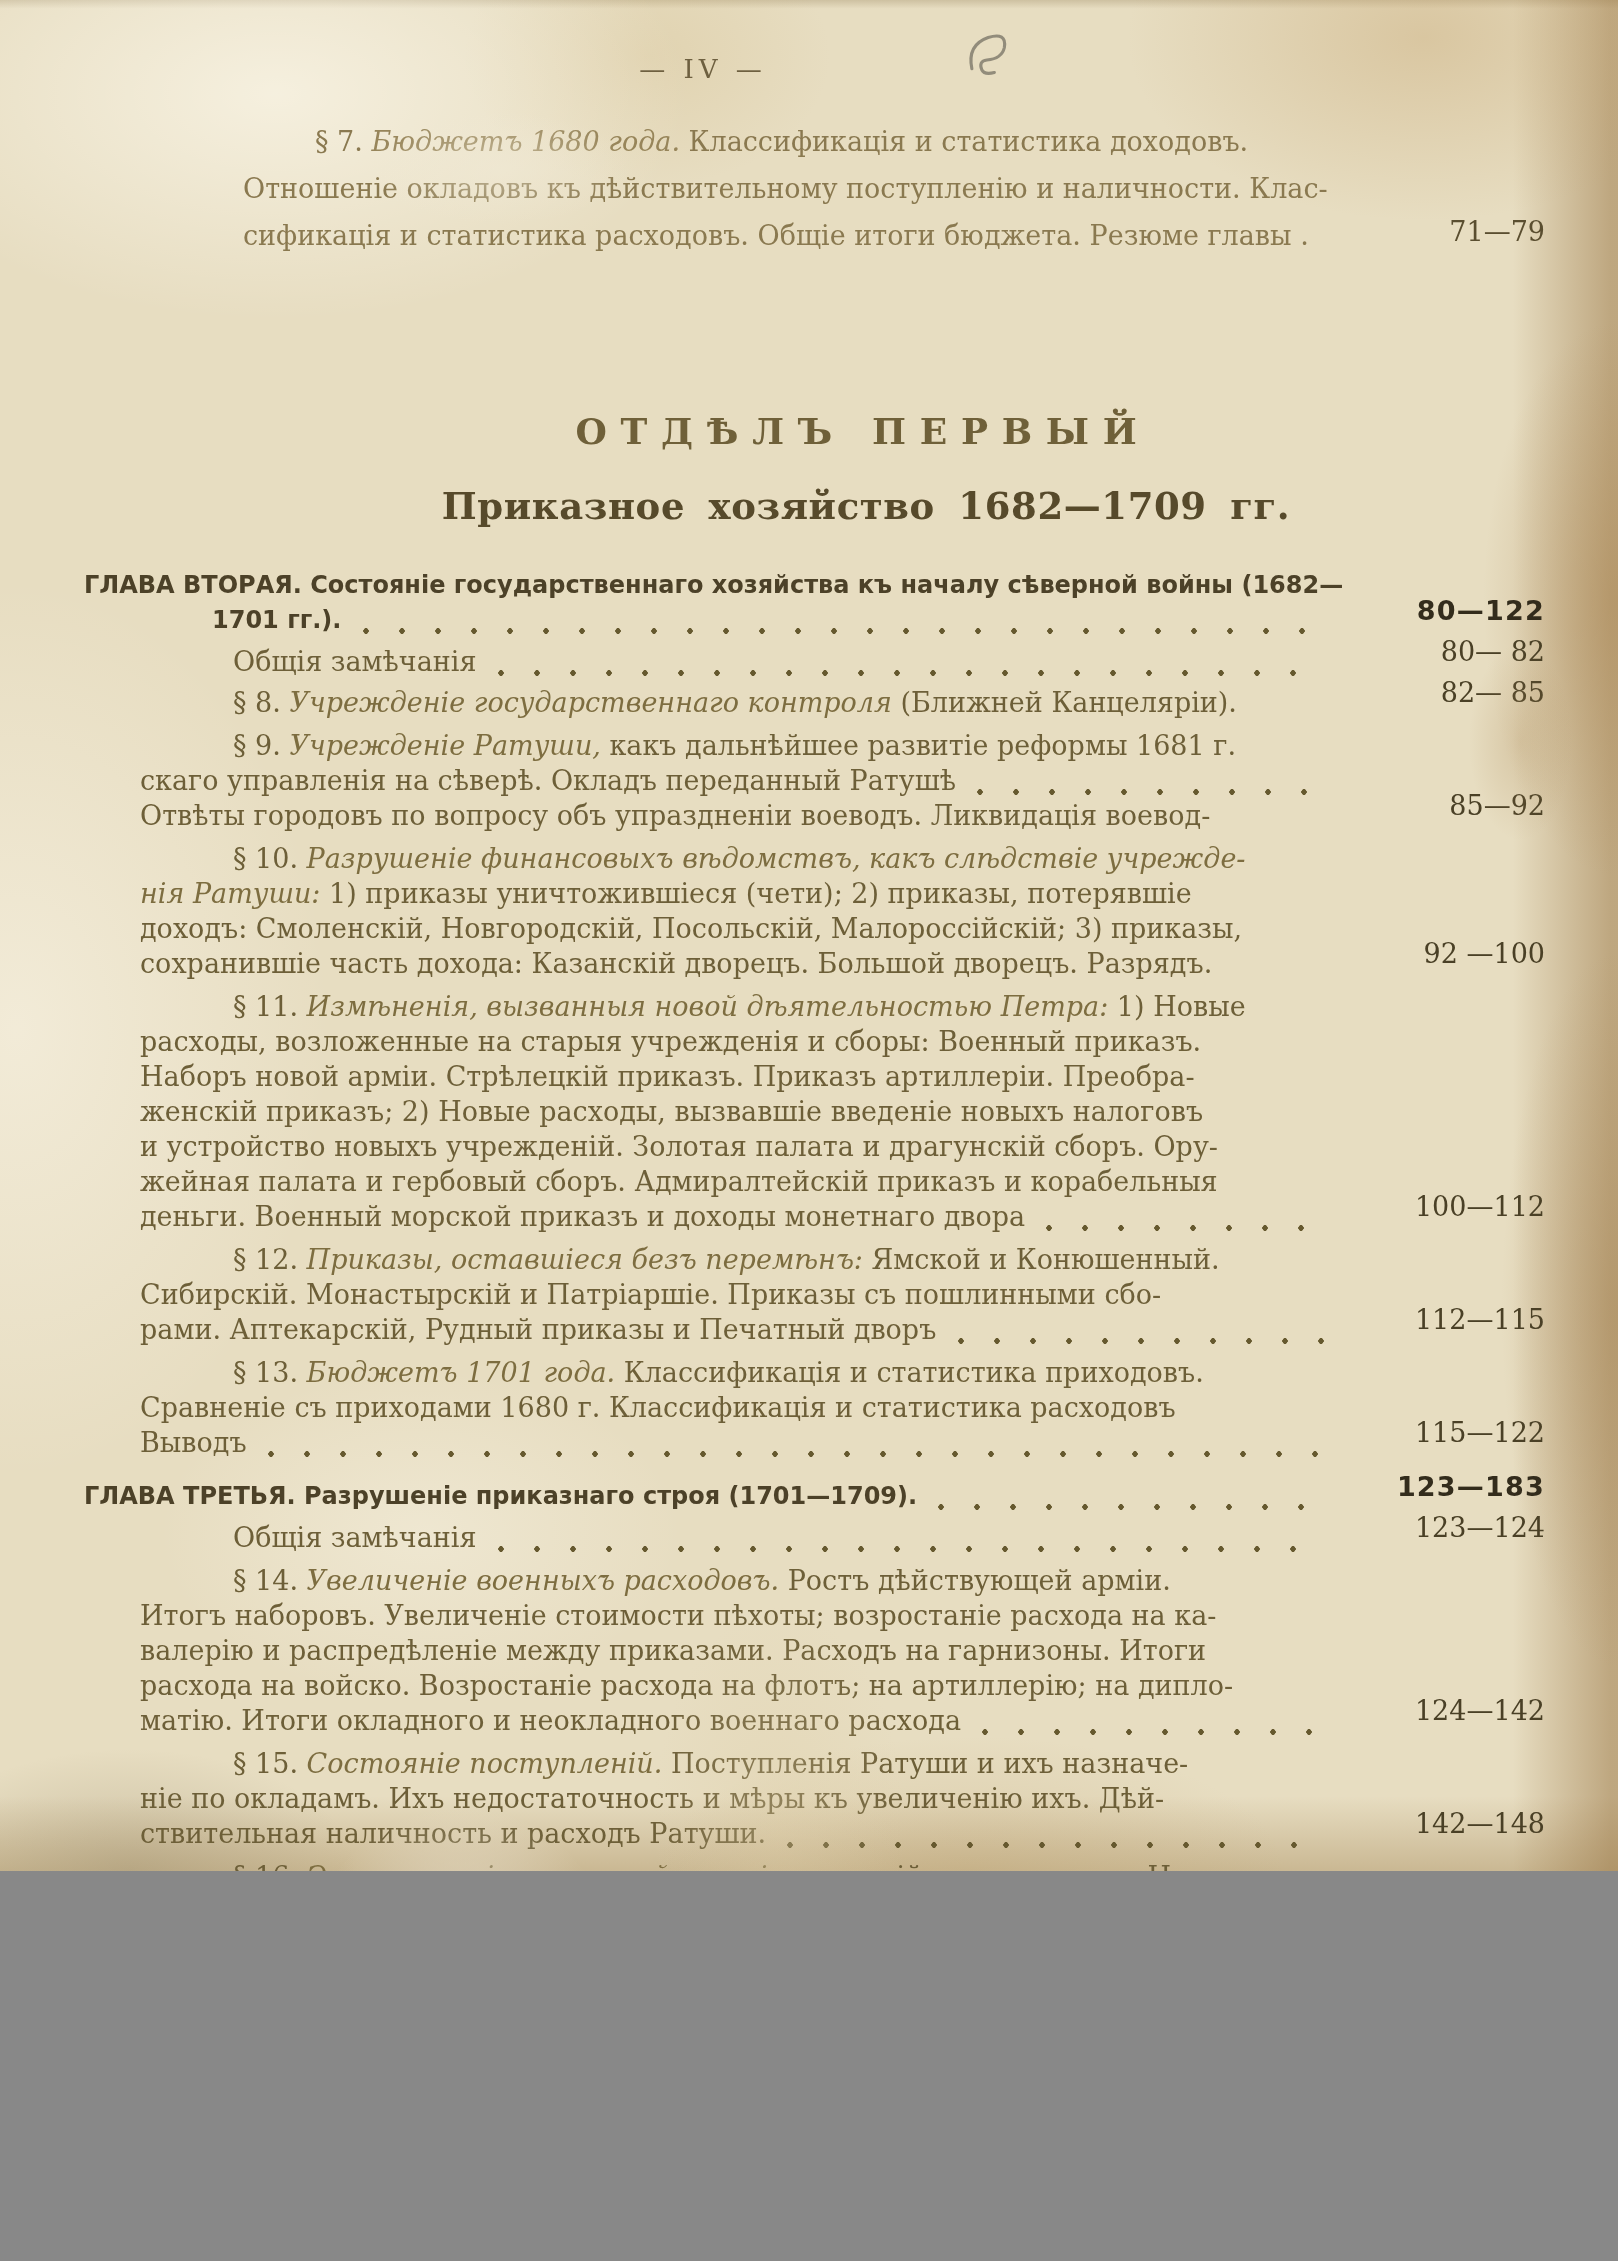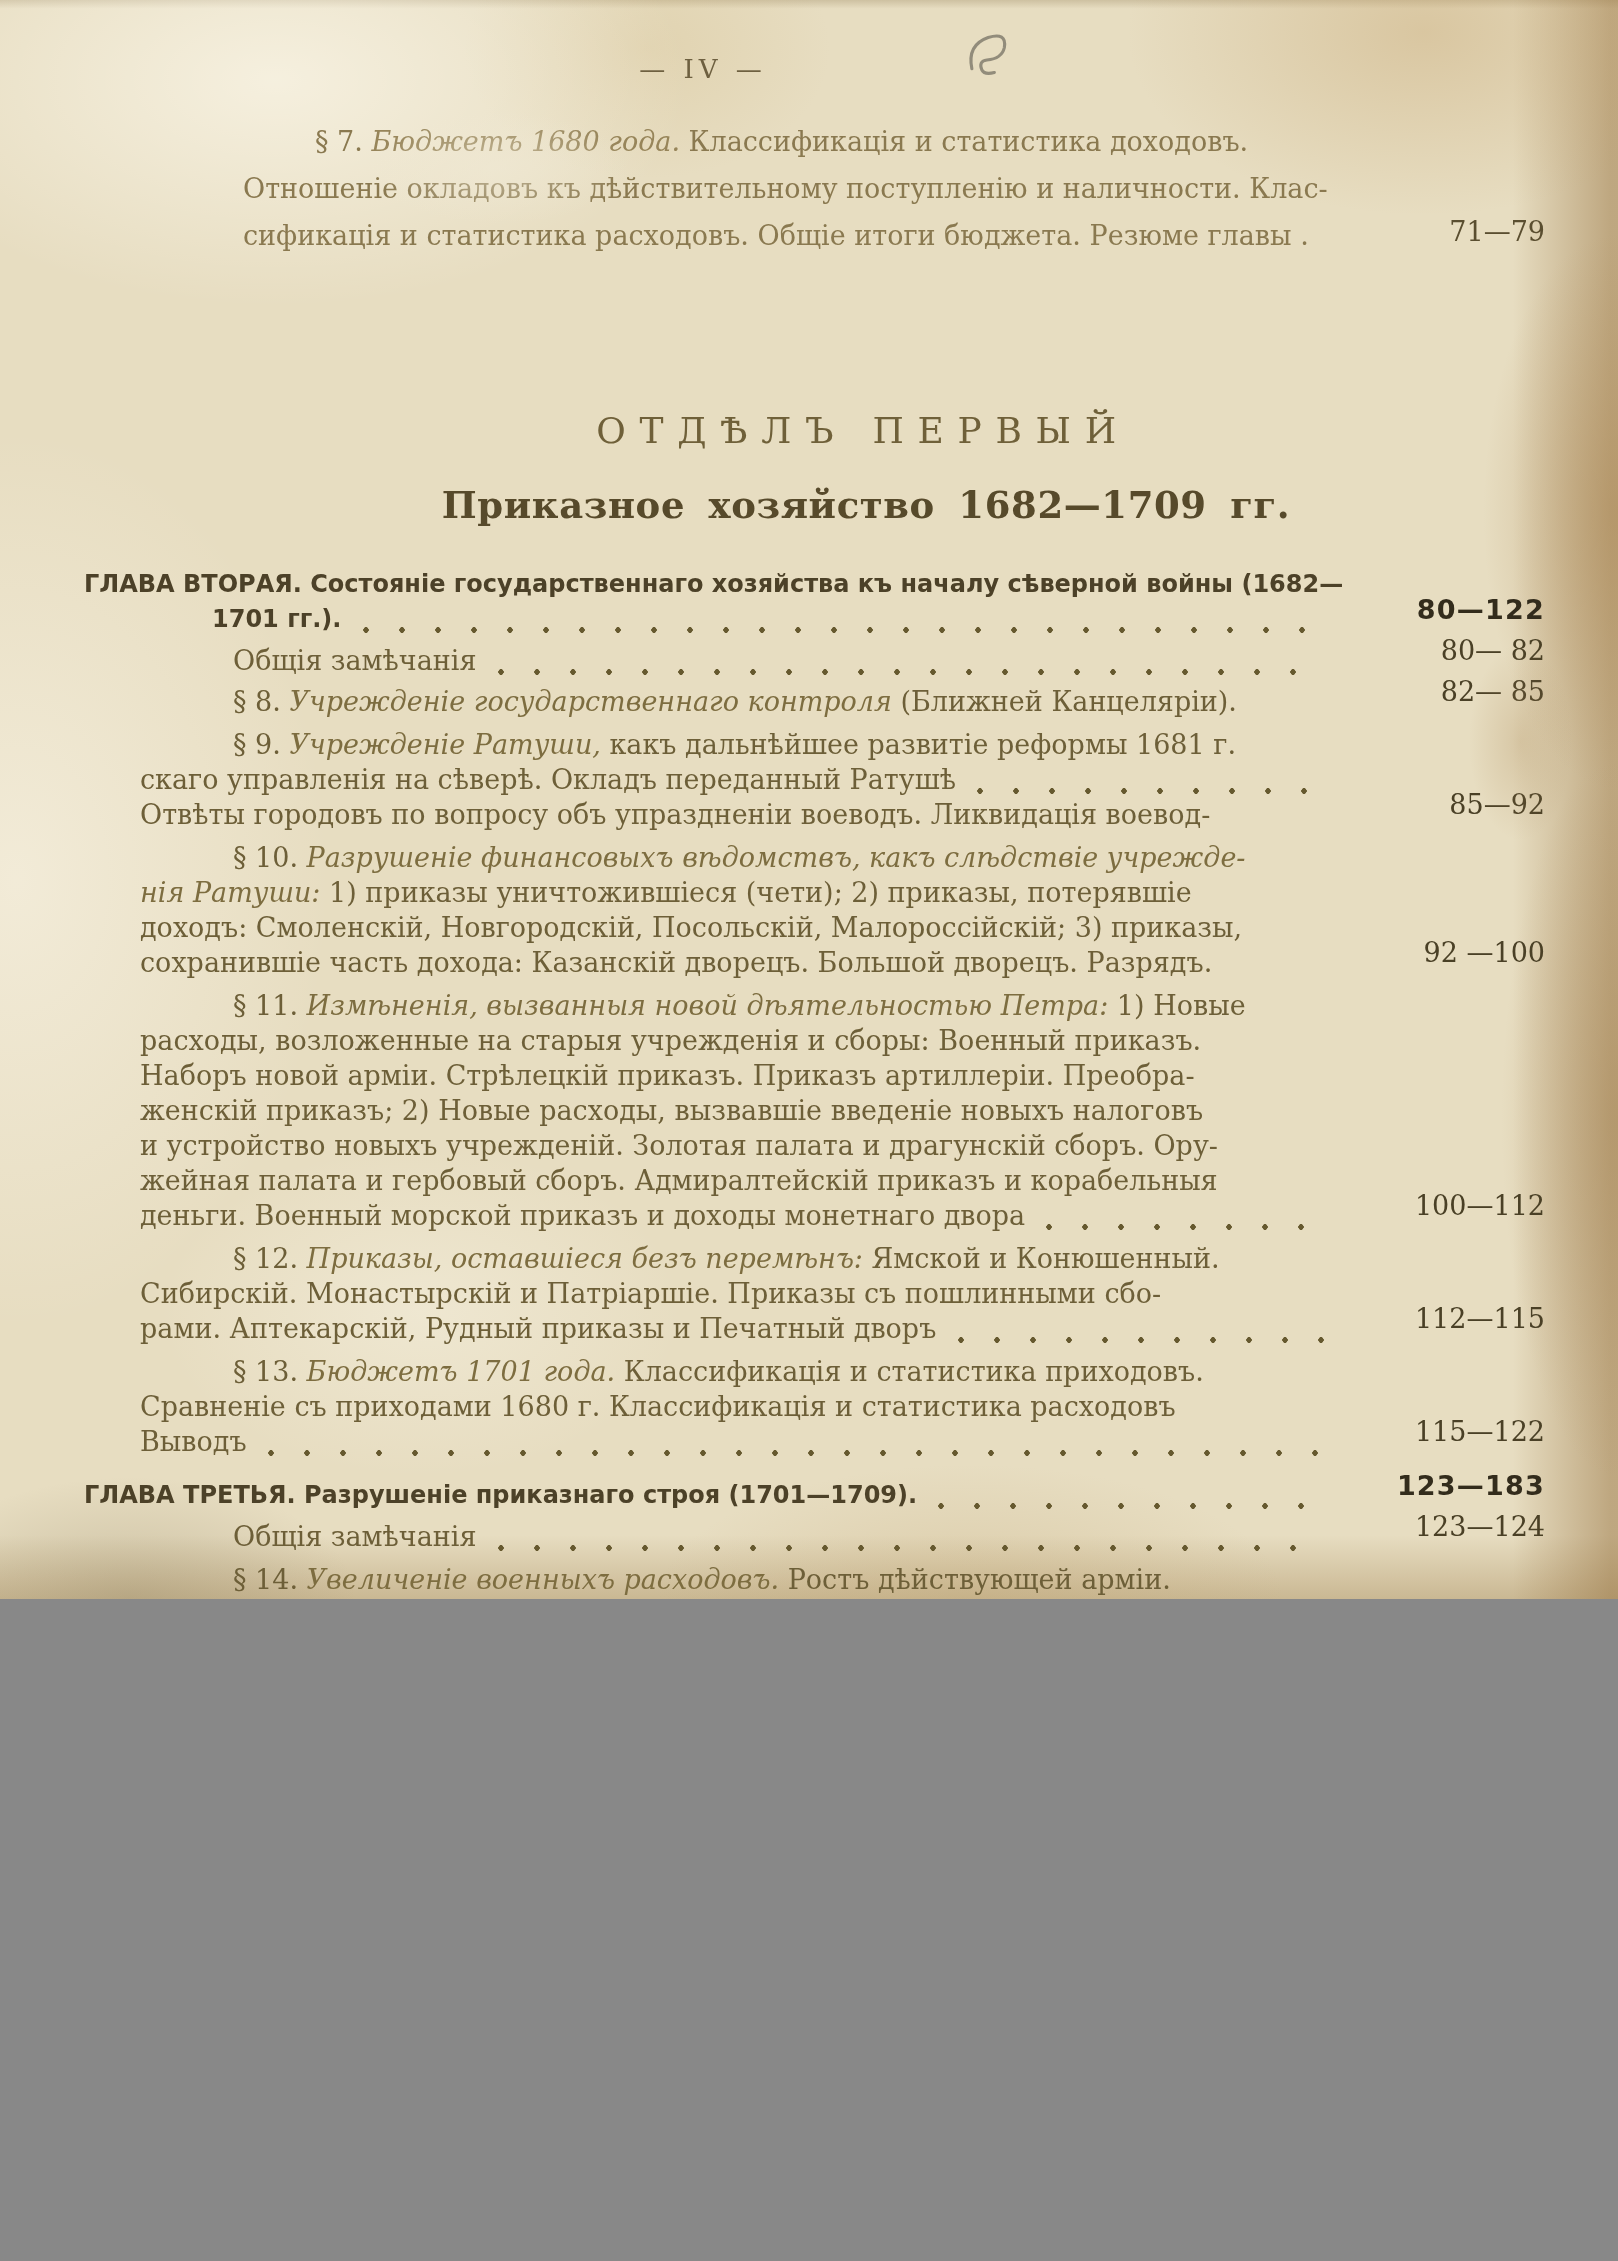--- a/index.html
+++ b/index.html
@@ -1,18 +1,18 @@
 <!DOCTYPE html>
 <html style="font-size:10px"><head>
 <meta charset="utf-8">
 <style>
   html,body{margin:0;padding:0;background:#888;}
   .page{
     position:relative;
-    width:1618px;height:1599px;
+    width:1618px;height:1871px;
     overflow:hidden;
     background-color:#e7ddc1;
     background-image:
       radial-gradient(ellipse 592px 324px at 17% 5%, rgba(255,252,242,.6), transparent 70%),
       radial-gradient(ellipse 436px 623px at 1% 55%, rgba(253,249,238,.5), transparent 72%),
       radial-gradient(ellipse 374px 237px at 26% 82%, rgba(250,246,233,.4), transparent 70%),
       radial-gradient(ellipse 262px 187px at 40% 3%, rgba(208,184,132,.28), transparent 70%),
       radial-gradient(ellipse 424px 262px at 88% 2%, rgba(196,164,112,.4), transparent 70%),
       radial-gradient(ellipse 187px 386px at 100% 32%, rgba(172,136,86,.5), transparent 72%),
       radial-gradient(ellipse 162px 498px at 100% 70%, rgba(166,132,84,.42), transparent 72%),
@@ -68,21 +68,21 @@
   
   .e-top{margin-left:103px;margin-top:34px;width:1090px;color:#8a7950;}
   .e-top .line{line-height:47px;}
   .e-top .line.first{text-indent:72px;}
   .e-top .it{color:#97855a;}
   .e-top .pages{right:-212px;color:#5a4e30;}
 
   
   .sec-title{
     margin-top:151px;text-align:center;transform:translateX(128px);
-    font-size:36px;letter-spacing:13.7px;color:#6f6039;font-weight:normal;
+    font-size:36px;letter-spacing:13.7px;color:#6f6039;font-weight:bold;
   }
   .sec-subtitle{
     margin-top:32px;text-align:center;transform:translateX(131px);
     font-size:37px;font-weight:bold;color:#574a2b;word-spacing:10px;letter-spacing:0.6px;
   }
 
   
   .toc{margin-top:40px;padding-bottom:37px;}
   .e-chapter{font-family:"DejaVu Sans", sans-serif;font-weight:bold;color:#4c4128;}
   .e-chapter .line{font-size:24px;}

